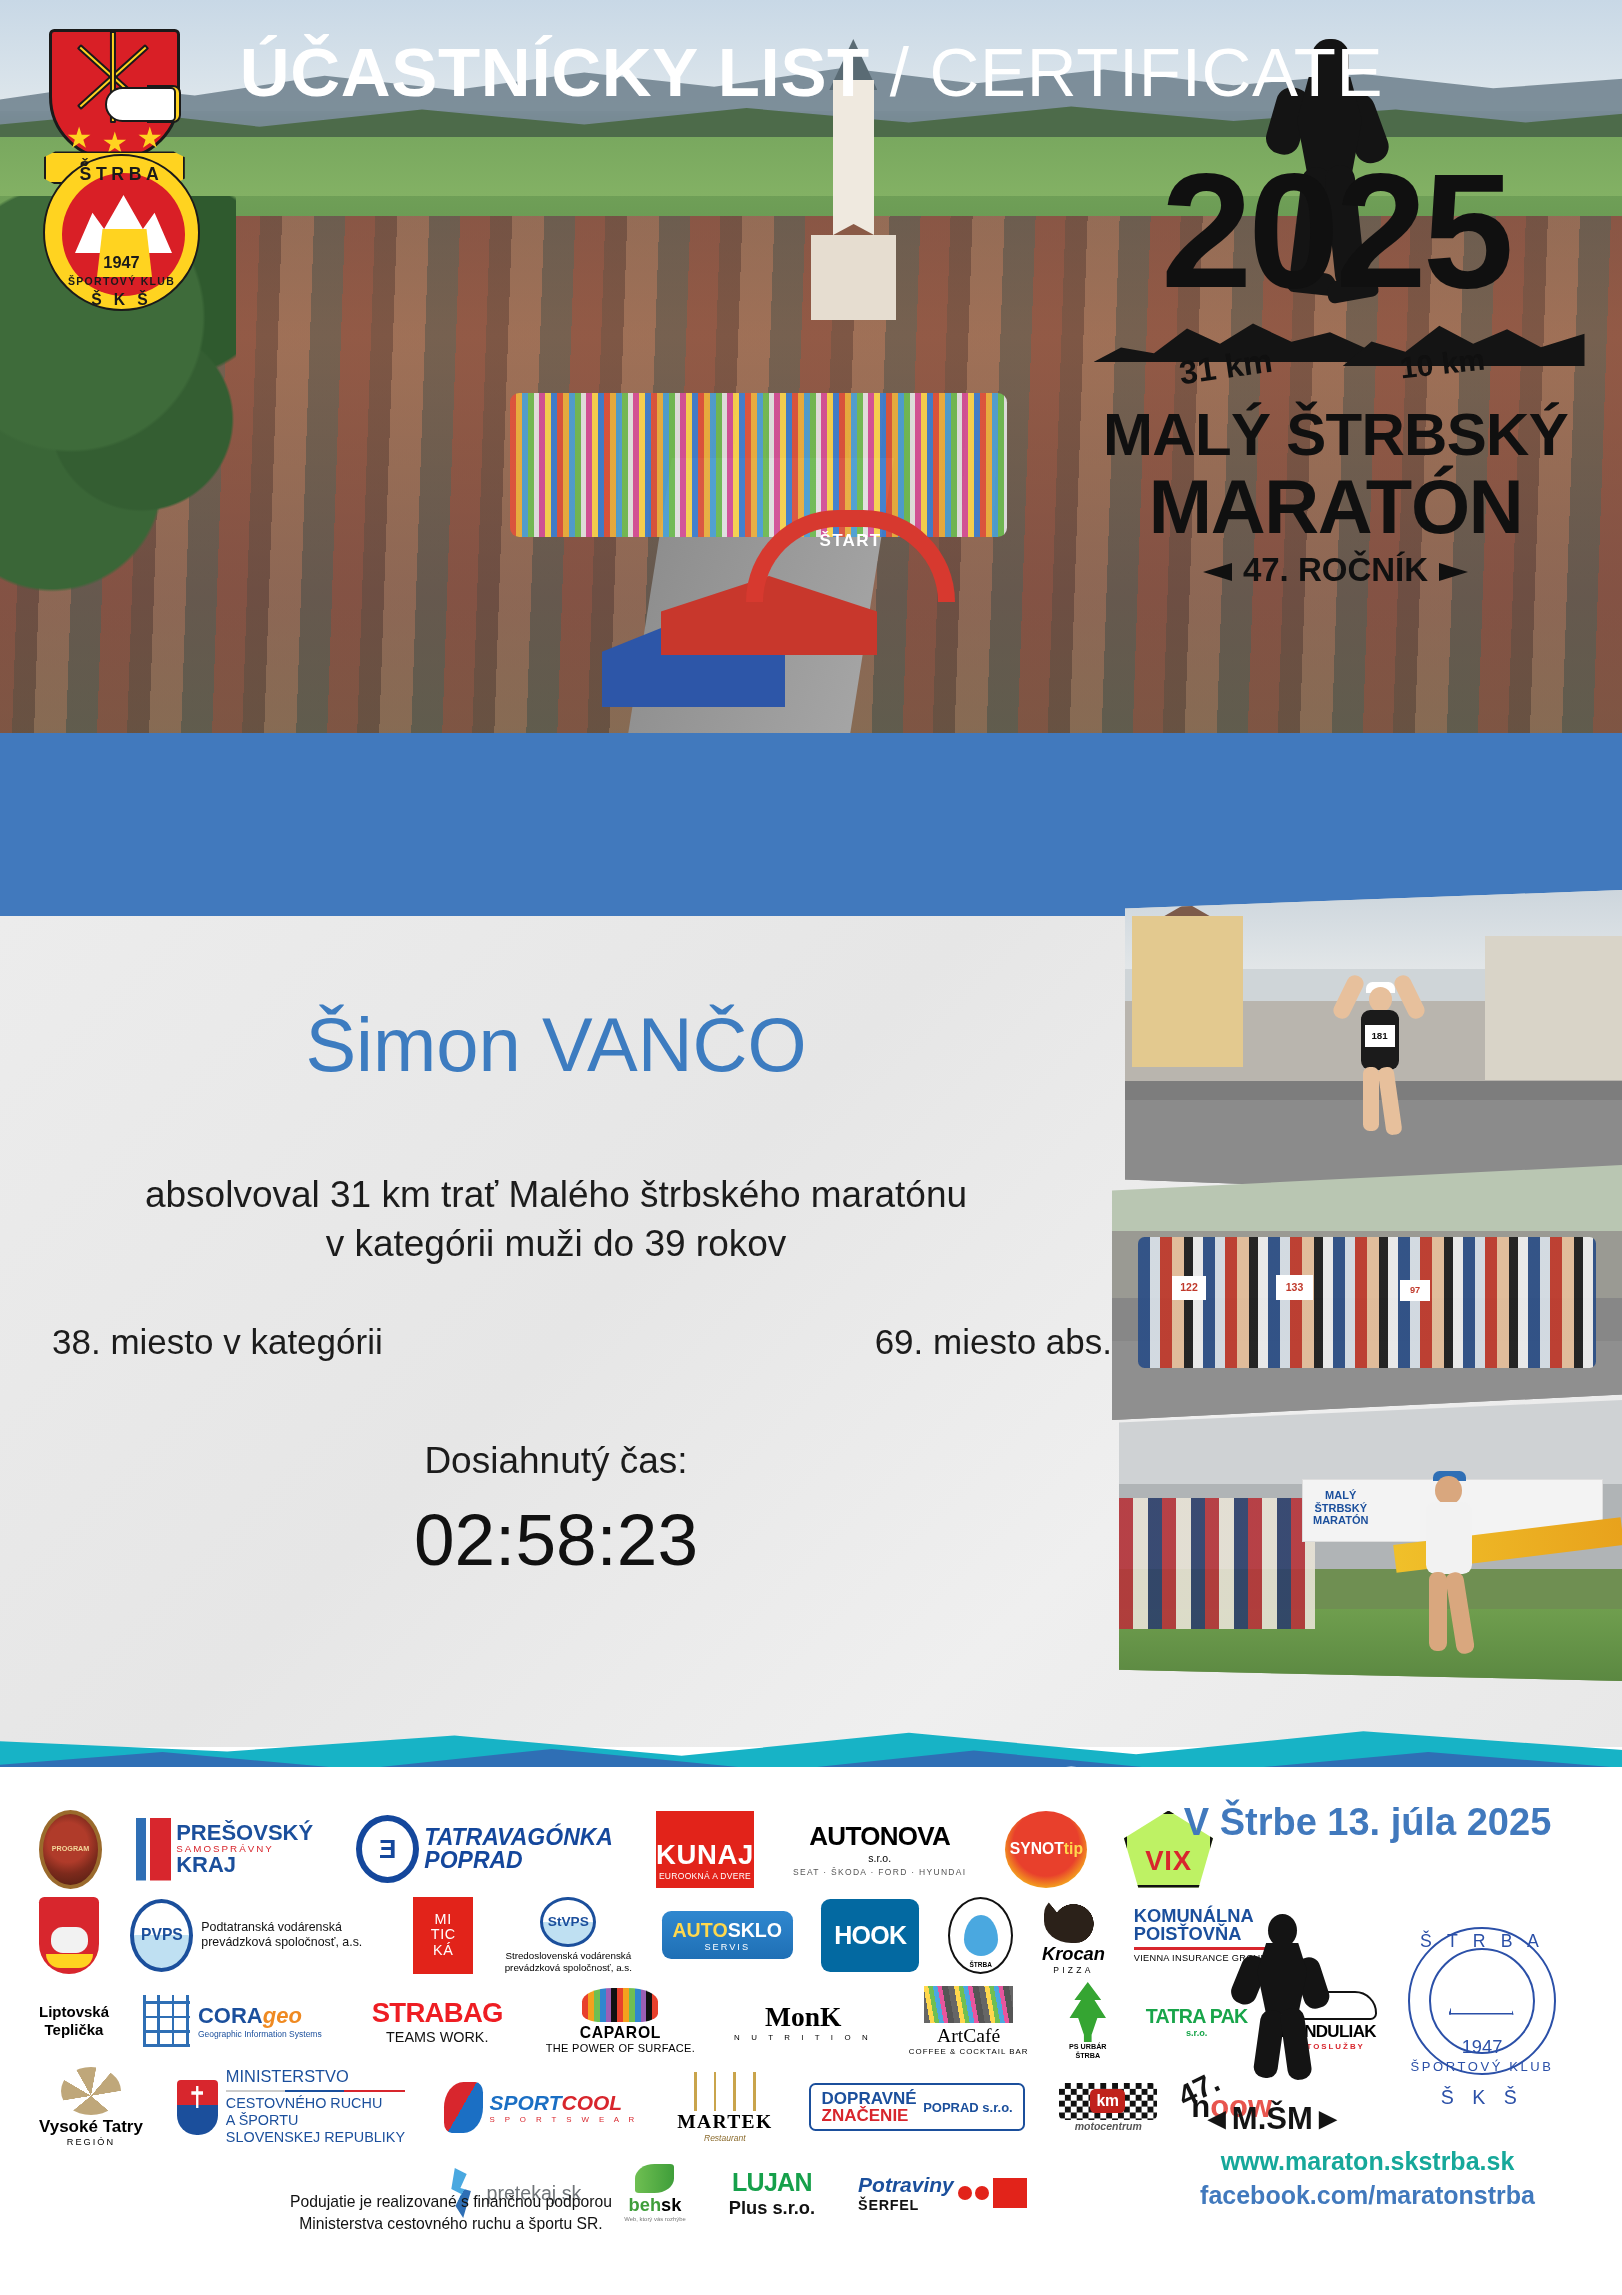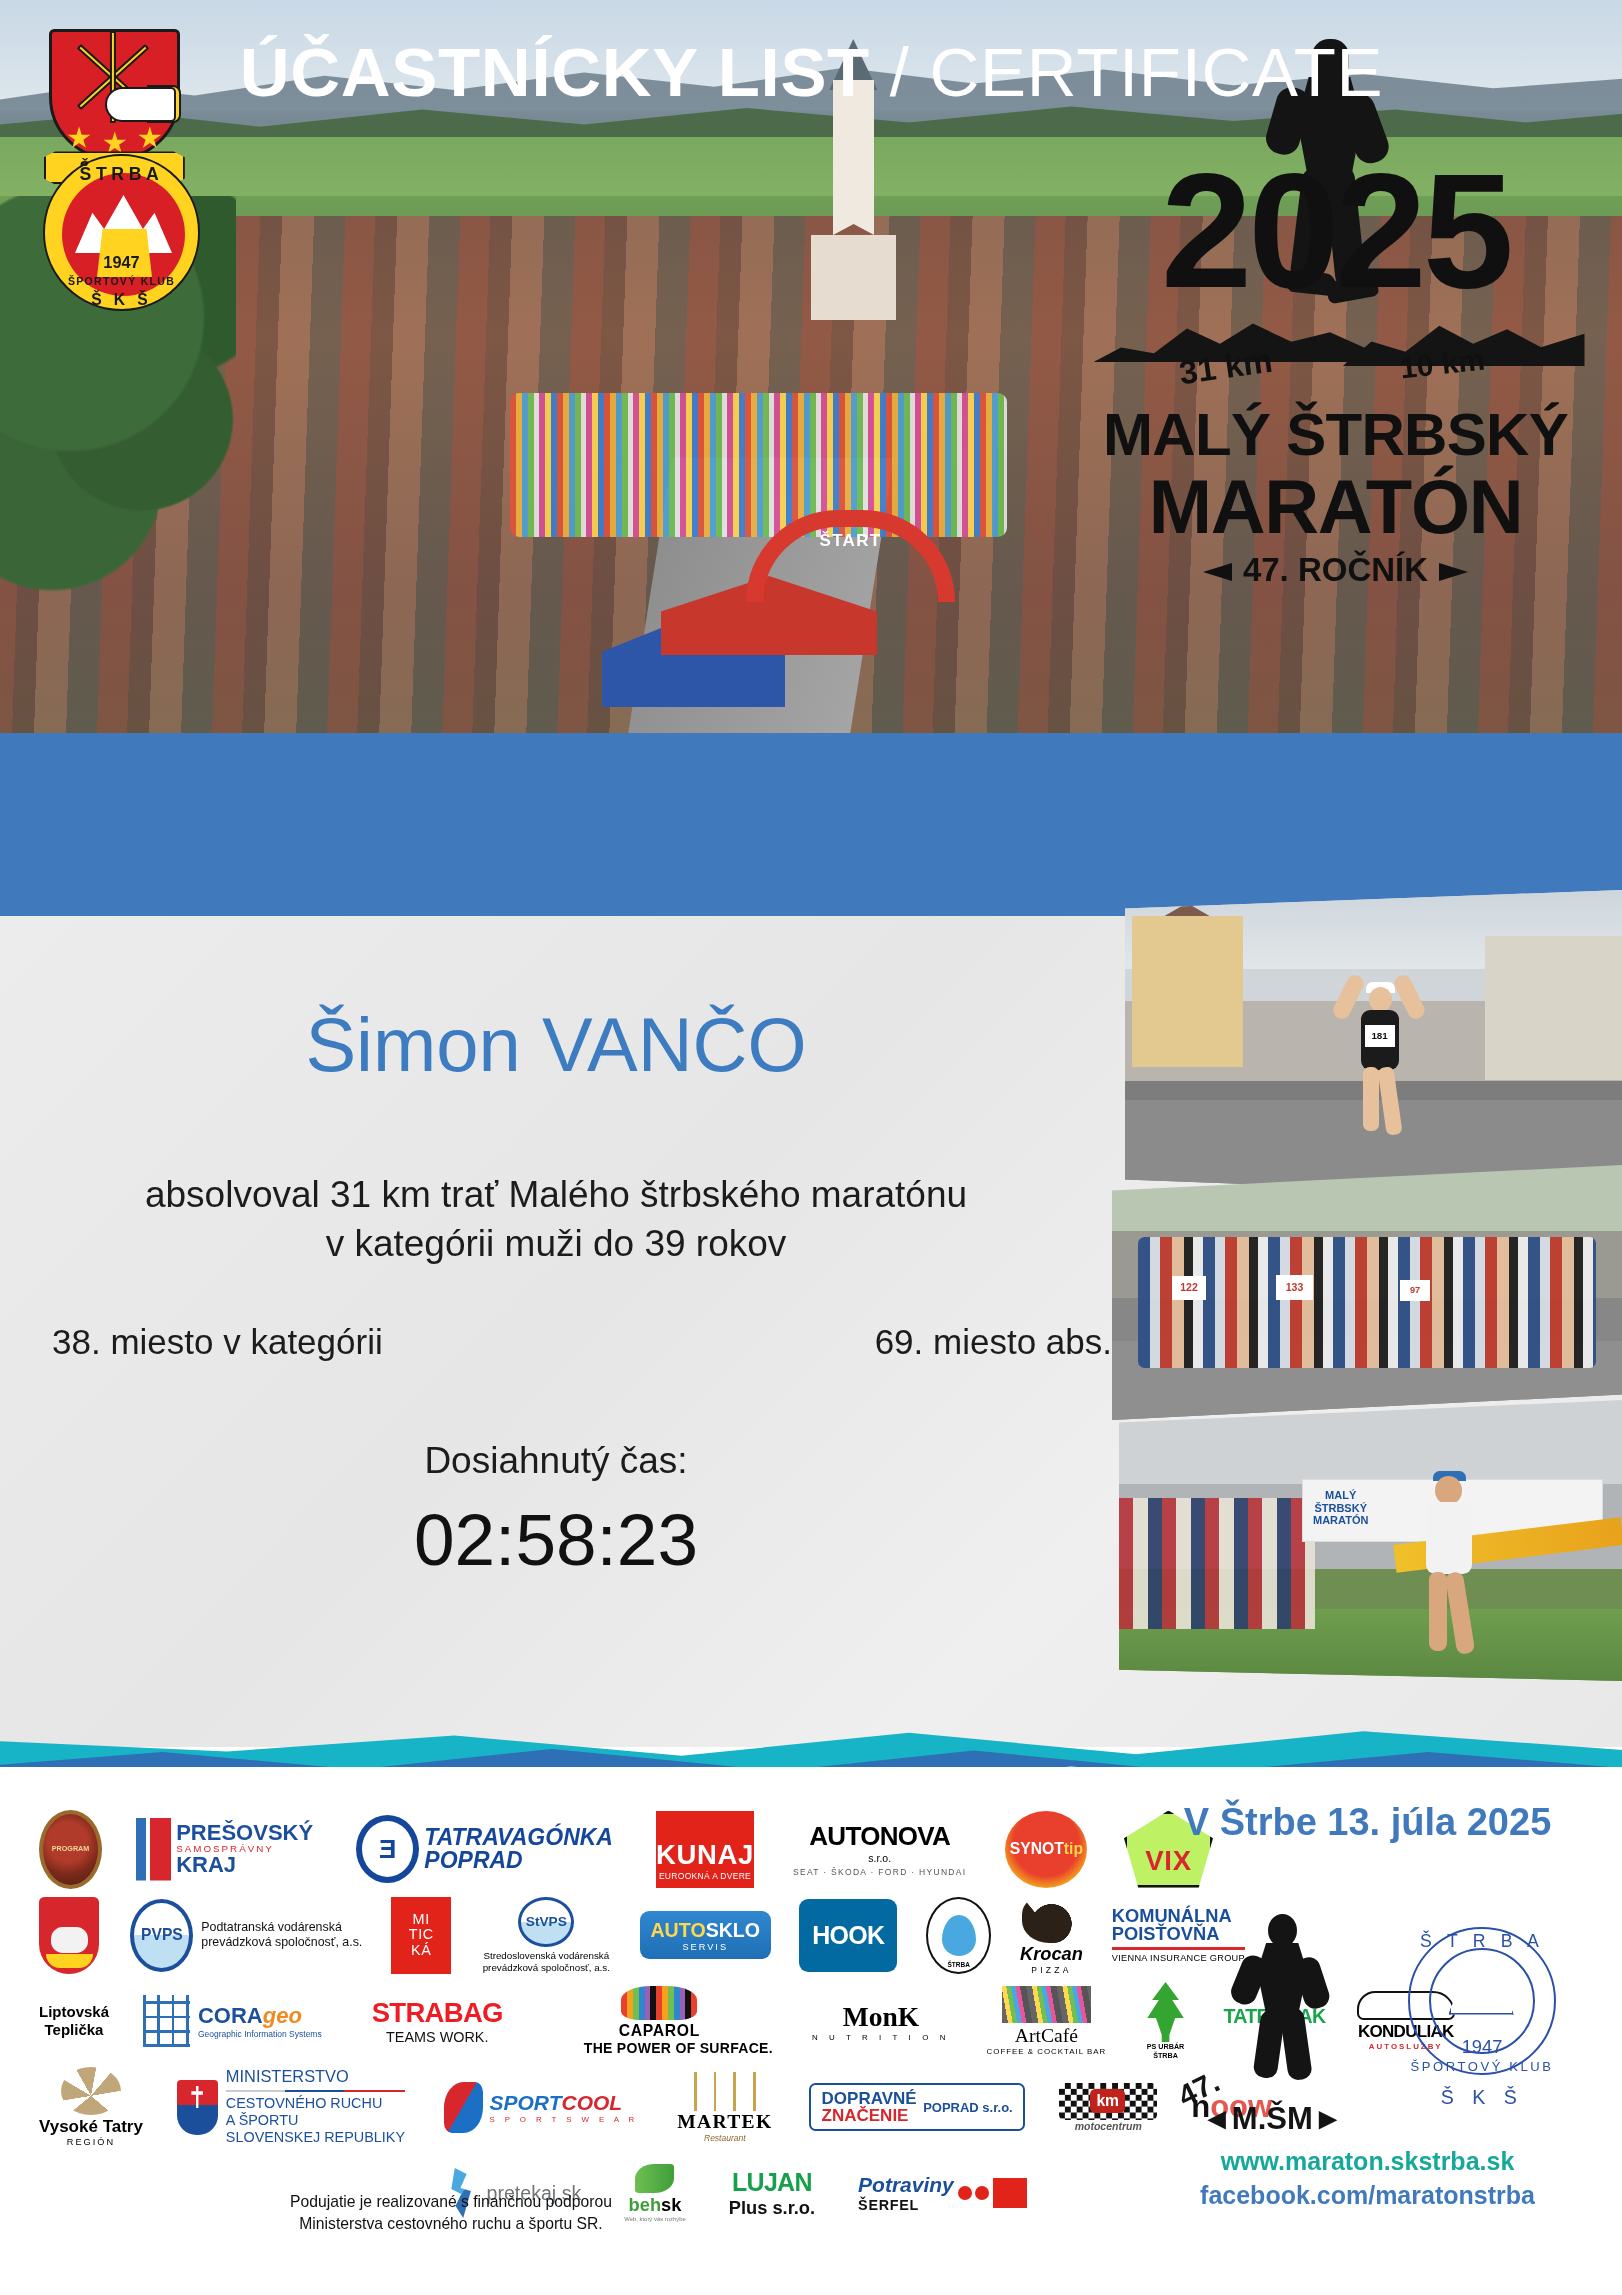--- a/index.html
+++ b/index.html
@@ -365,21 +365,21 @@
   .corageo .tx .c { font-size:8.5px; color:#1b4f9c; }
   .strabag { text-align:center; }
   .strabag .a { font-size:27.5px; color:#ee1d23; font-weight:bold; letter-spacing:-0.7px; }
   .strabag .b { font-size:14.4px; color:#111; }
   .caparol { text-align:center; }
   .caparol .el { width:76px; height:34px; margin:0 auto 2.6px;
     background:repeating-linear-gradient(90deg,#e8402c 0 5.9px,#f4a11e 5.9px 11.8px,#6fbf52 11.8px 17.7px,
       #2f87cf 17.7px 23.6px,#9b5fb5 23.6px 29.4px,#111 29.4px 35px);
     border-radius:40% 40% 26% 26%; }
   .caparol .a { font-size:15.7px; font-weight:bold; letter-spacing:0.7px; }
-  .caparol .b { font-size:14px; font-weight:bold; letter-spacing:0.3px;margin-left:38px; }
+  .caparol .b { font-size:11px; font-weight:normal; letter-spacing:0.3px; }
   .monk { text-align:center; }
   .monk .a { font-size:27.5px; font-family:"Liberation Serif", serif; font-weight:bold; }
   .monk .b { font-size:7.9px; letter-spacing:4.6px; }
   .artcafe { text-align:center; }
   .artcafe .bars { width:89px; height:37px; margin:0 auto 2.6px;
     background:repeating-linear-gradient(80deg,#666 0 5.9px,#ffd84d 5.9px 10.5px,#6fbf52 10.5px 15px,
       #4aa8e0 15px 19.6px,#e8559e 19.6px 24px,#555 24px 30px); }
   .artcafe .a { font-size:19.6px; font-family:"Liberation Serif", serif; }
   .artcafe .b { font-size:7.9px; letter-spacing:1px; }
   .tree { text-align:center; }
@@ -722,21 +722,21 @@
       </div>
       <div class="slot pvps" style="margin-left:14.4px;">
         <div class="ov">
           <span>PVPS</span>
         </div>
         <div class="tx">
           <div>Podtatranská vodárenská</div>
           <div>prevádzková spoločnosť, a.s.</div>
         </div>
       </div>
-      <div class="slot" style="margin-left:12px;">
+      <div class="slot" style="margin-left:34px;">
         <div class="miticka">
           <div>MI</div>
           <div>TIC</div>
           <div>KÁ</div>
         </div>
       </div>
       <div class="slot stvps" style="margin-left:14.4px;">
         <div class="ov">
           <span>StVPS</span>
         </div>

